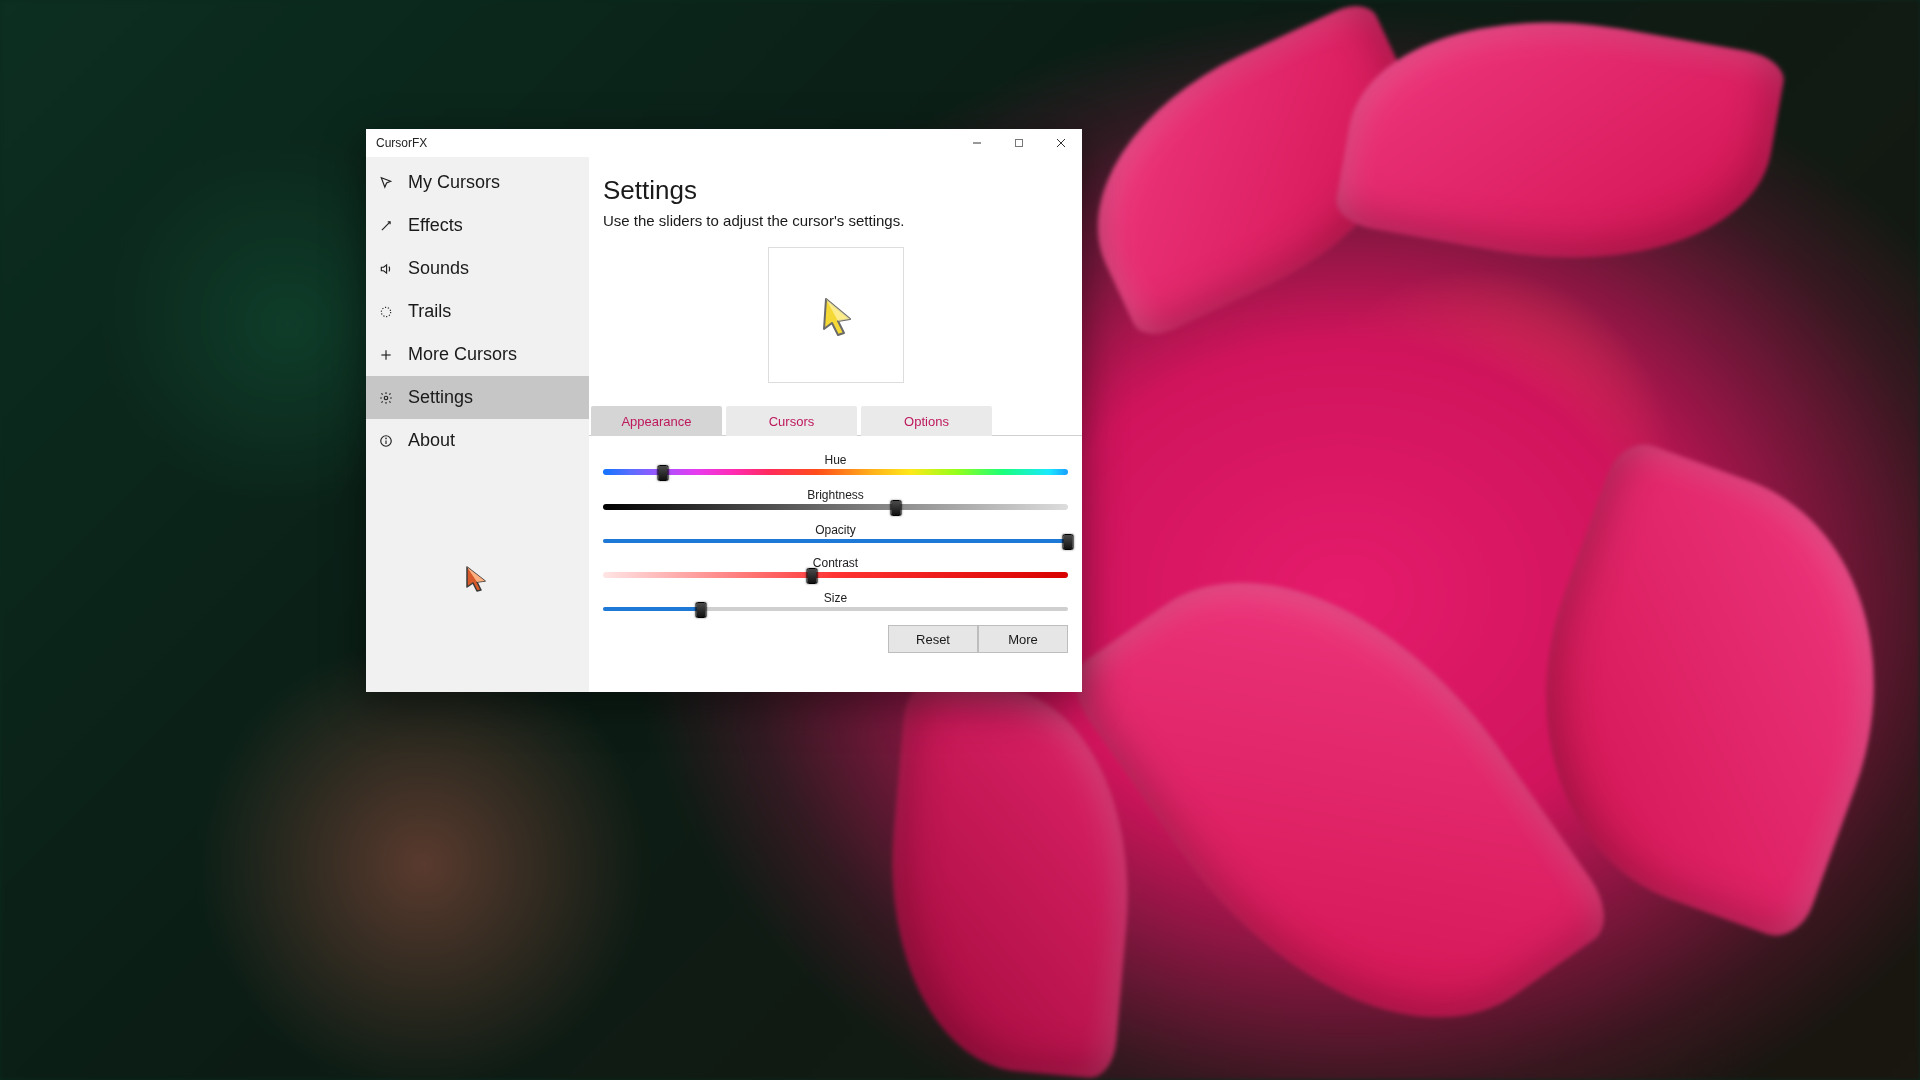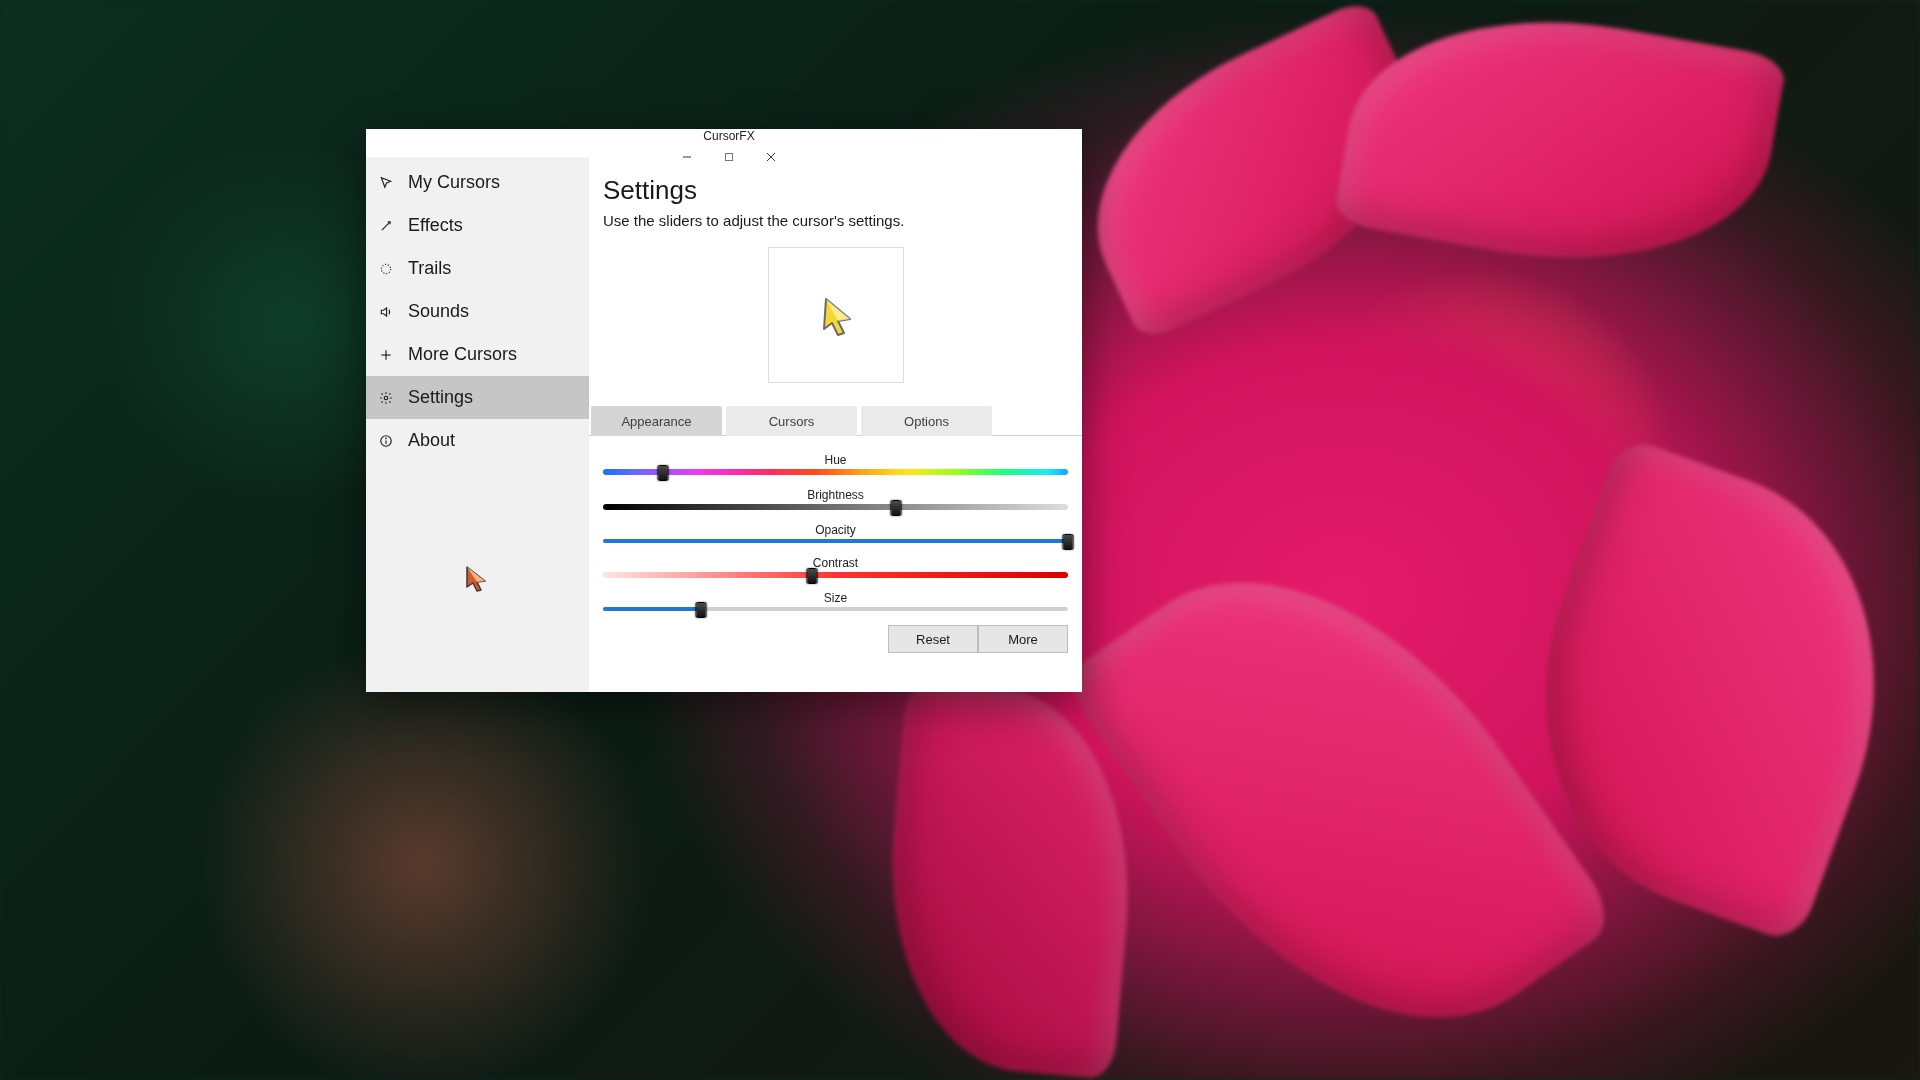--- a/index.html
+++ b/index.html
@@ -43,21 +43,20 @@
     color: #1a1a1a;
   }
   .titlebar {
     height: 28px;
     display: flex;
     align-items: center;
     justify-content: space-between;
     padding: 0 0 0 10px;
     font-size: 12px;
     color: #222;
-    flex-direction: column;
   }
   .winbtns { display: flex; }
   .winbtn {
     width: 42px;
     height: 28px;
     display: flex;
     align-items: center;
     justify-content: center;
     font-size: 10px;
     color: #444;
@@ -139,21 +138,21 @@
   .tab {
     width: 131px;
     height: 30px;
     background: #eaeaea;
     border-top-left-radius: 2px;
     border-top-right-radius: 2px;
     display: flex;
     align-items: center;
     justify-content: center;
     font-size: 13px;
-    color: #404040;
+    color: #be185d;
     position: relative;
     top: 1px;
   }
   .tab.active {
     background: #d5d5d5;
   }
 
   .sliders {
     padding-top: 4px;
   }
@@ -281,35 +280,35 @@
           <svg width="14" height="14" viewBox="0 0 24 24" fill="none" stroke="#222" stroke-width="2">
               <path d="M5 19L19 5"></path>
               <path d="M15 5l4 0 0 4"></path>
             </svg>
         </span>
         <span>Effects</span>
       </div>
 
       <div class="navitem">
         <span class="icon">
-          <svg width="14" height="14" viewBox="0 0 24 24" fill="none" stroke="#222" stroke-width="2" stroke-dasharray="2 3">
-              <circle cx="12" cy="12" r="8"></circle>
-            </svg>
-        </span>
-        <span>Trails</span>
-      </div>
-
-      <div class="navitem">
-        <span class="icon">
           <svg width="14" height="14" viewBox="0 0 24 24" fill="none" stroke="#222" stroke-width="2">
               <path d="M4 9v6h4l5 4V5L8 9H4z"></path>
               <path d="M17 8c1.5 1.5 1.5 6.5 0 8"></path>
             </svg>
         </span>
         <span>Sounds</span>
+      </div>
+
+      <div class="navitem">
+        <span class="icon">
+          <svg width="14" height="14" viewBox="0 0 24 24" fill="none" stroke="#222" stroke-width="2" stroke-dasharray="2 3">
+              <circle cx="12" cy="12" r="8"></circle>
+            </svg>
+        </span>
+        <span>Trails</span>
       </div>
 
       <div class="navitem">
         <span class="icon">
           <svg width="14" height="14" viewBox="0 0 24 24" stroke="#222" stroke-width="2">
               <line x1="12" y1="4" x2="12" y2="20"></line>
               <line x1="4" y1="12" x2="20" y2="12"></line>
             </svg>
         </span>
         <span>More Cursors</span>

